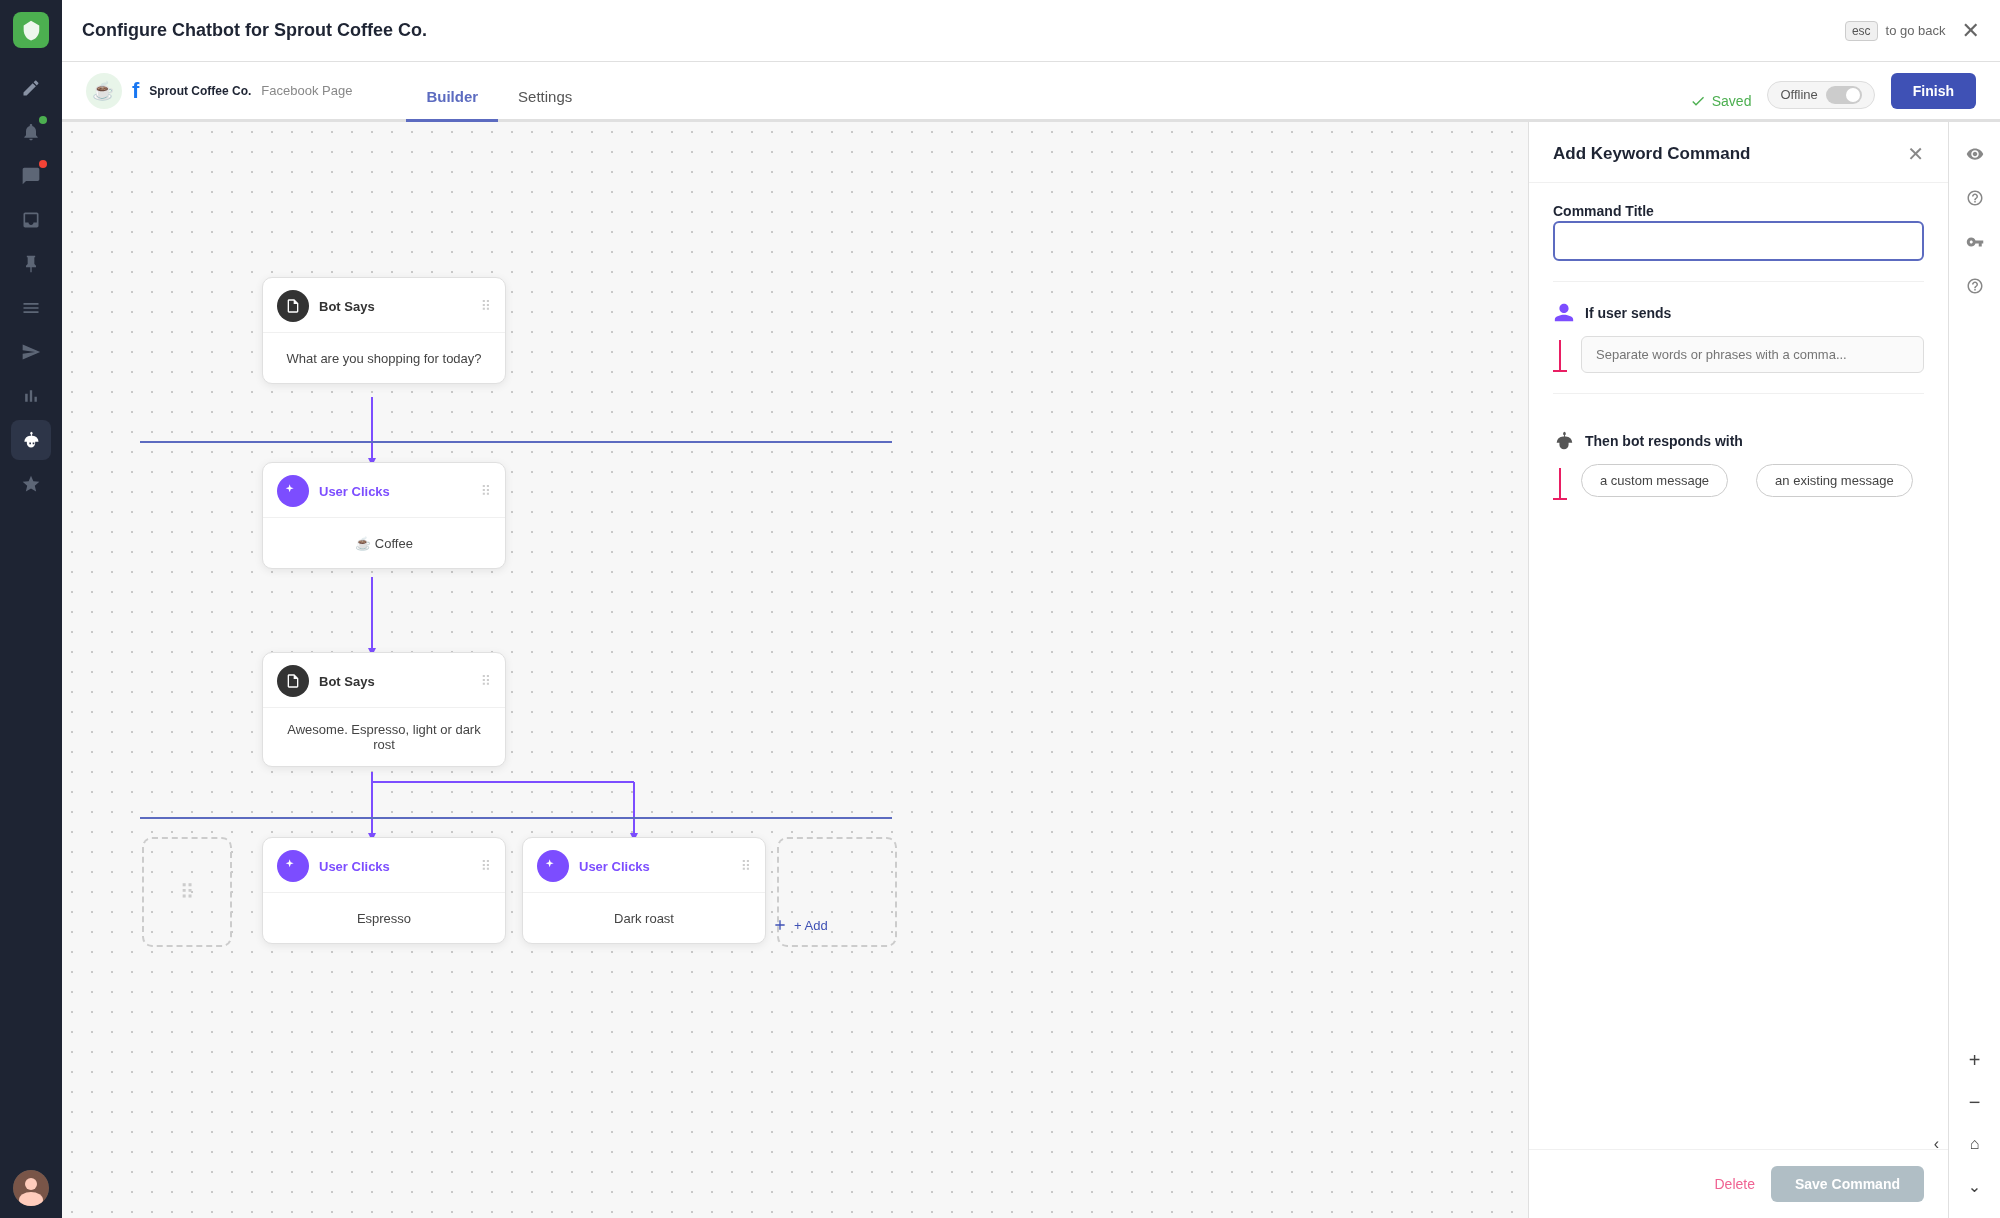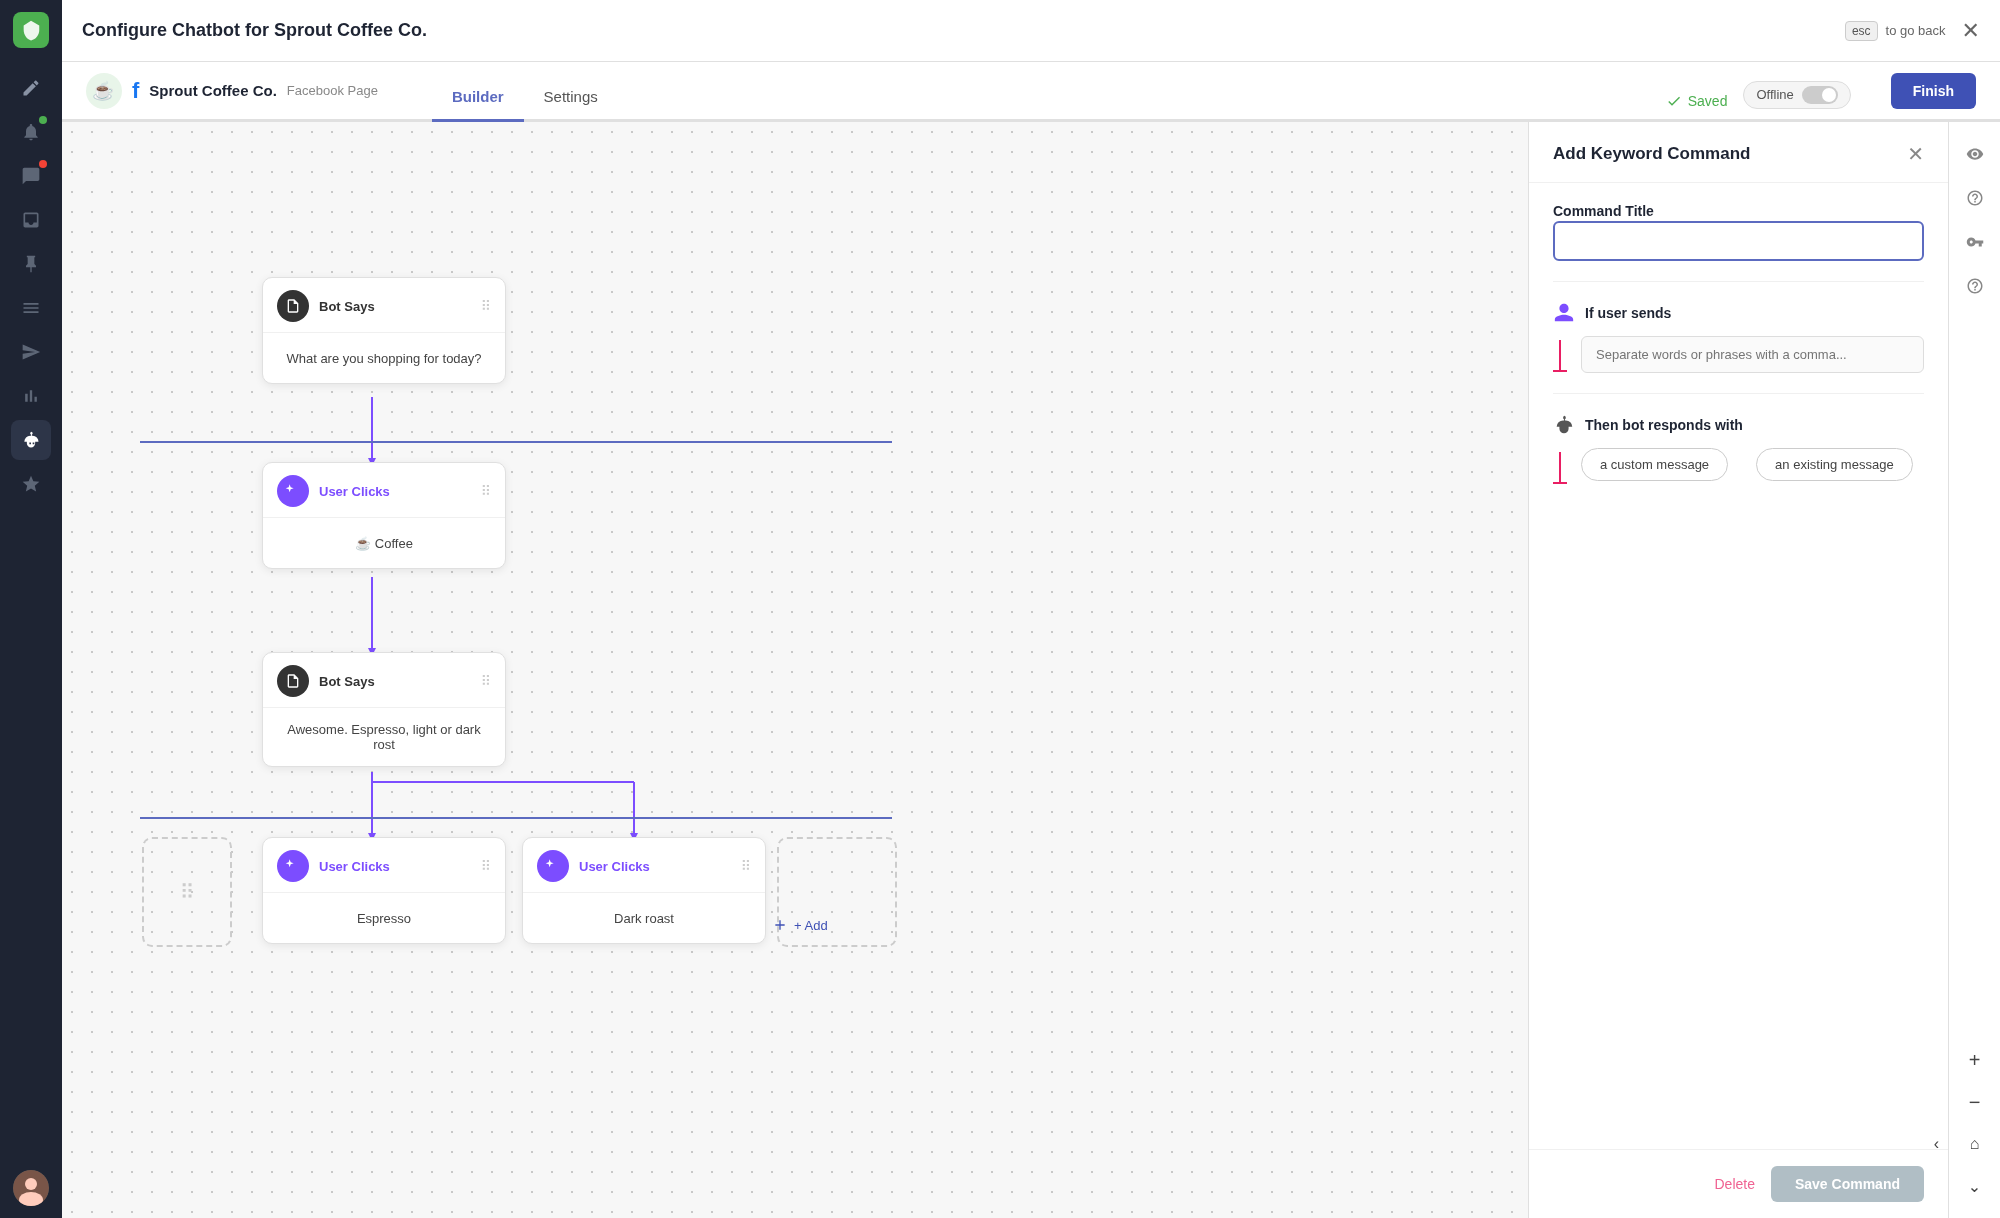--- a/index.html
+++ b/index.html
@@ -121,21 +121,21 @@
       display: flex;
       align-items: center;
       padding: 0 24px;
       gap: 24px;
       flex-shrink: 0;
       position: relative;
     }
     .page-name {
       font-weight: 700;
       color: #1e2433;
-      font-size: 15px;
+      font-size: 12px;
     }
     .page-type {
       color: #888;
       font-size: 13px;
     }
     .tabs {
       display: flex;
       gap: 0;
       margin-left: 30px;
       height: 100%;
@@ -195,21 +195,20 @@
     }
     .finish-btn {
       background: #3f51b5;
       color: white;
       border: none;
       border-radius: 6px;
       padding: 10px 22px;
       font-size: 14px;
       font-weight: 600;
       cursor: pointer;
-      margin-left: 24px;
     }
 
     
     .builder-area {
       flex: 1;
       display: flex;
       overflow: hidden;
     }
 
     
@@ -366,20 +365,21 @@
 
     
     .responds-section {
       padding: 0 24px 20px;
     }
     .responds-header {
       display: flex;
       align-items: center;
       gap: 10px;
       margin-bottom: 12px;
+      margin-top: 16px;
     }
     .responds-label {
       font-size: 14px;
       font-weight: 600;
       color: #1e2433;
     }
     .responds-buttons {
       display: flex;
       gap: 28px;
       margin-left: 26px;

